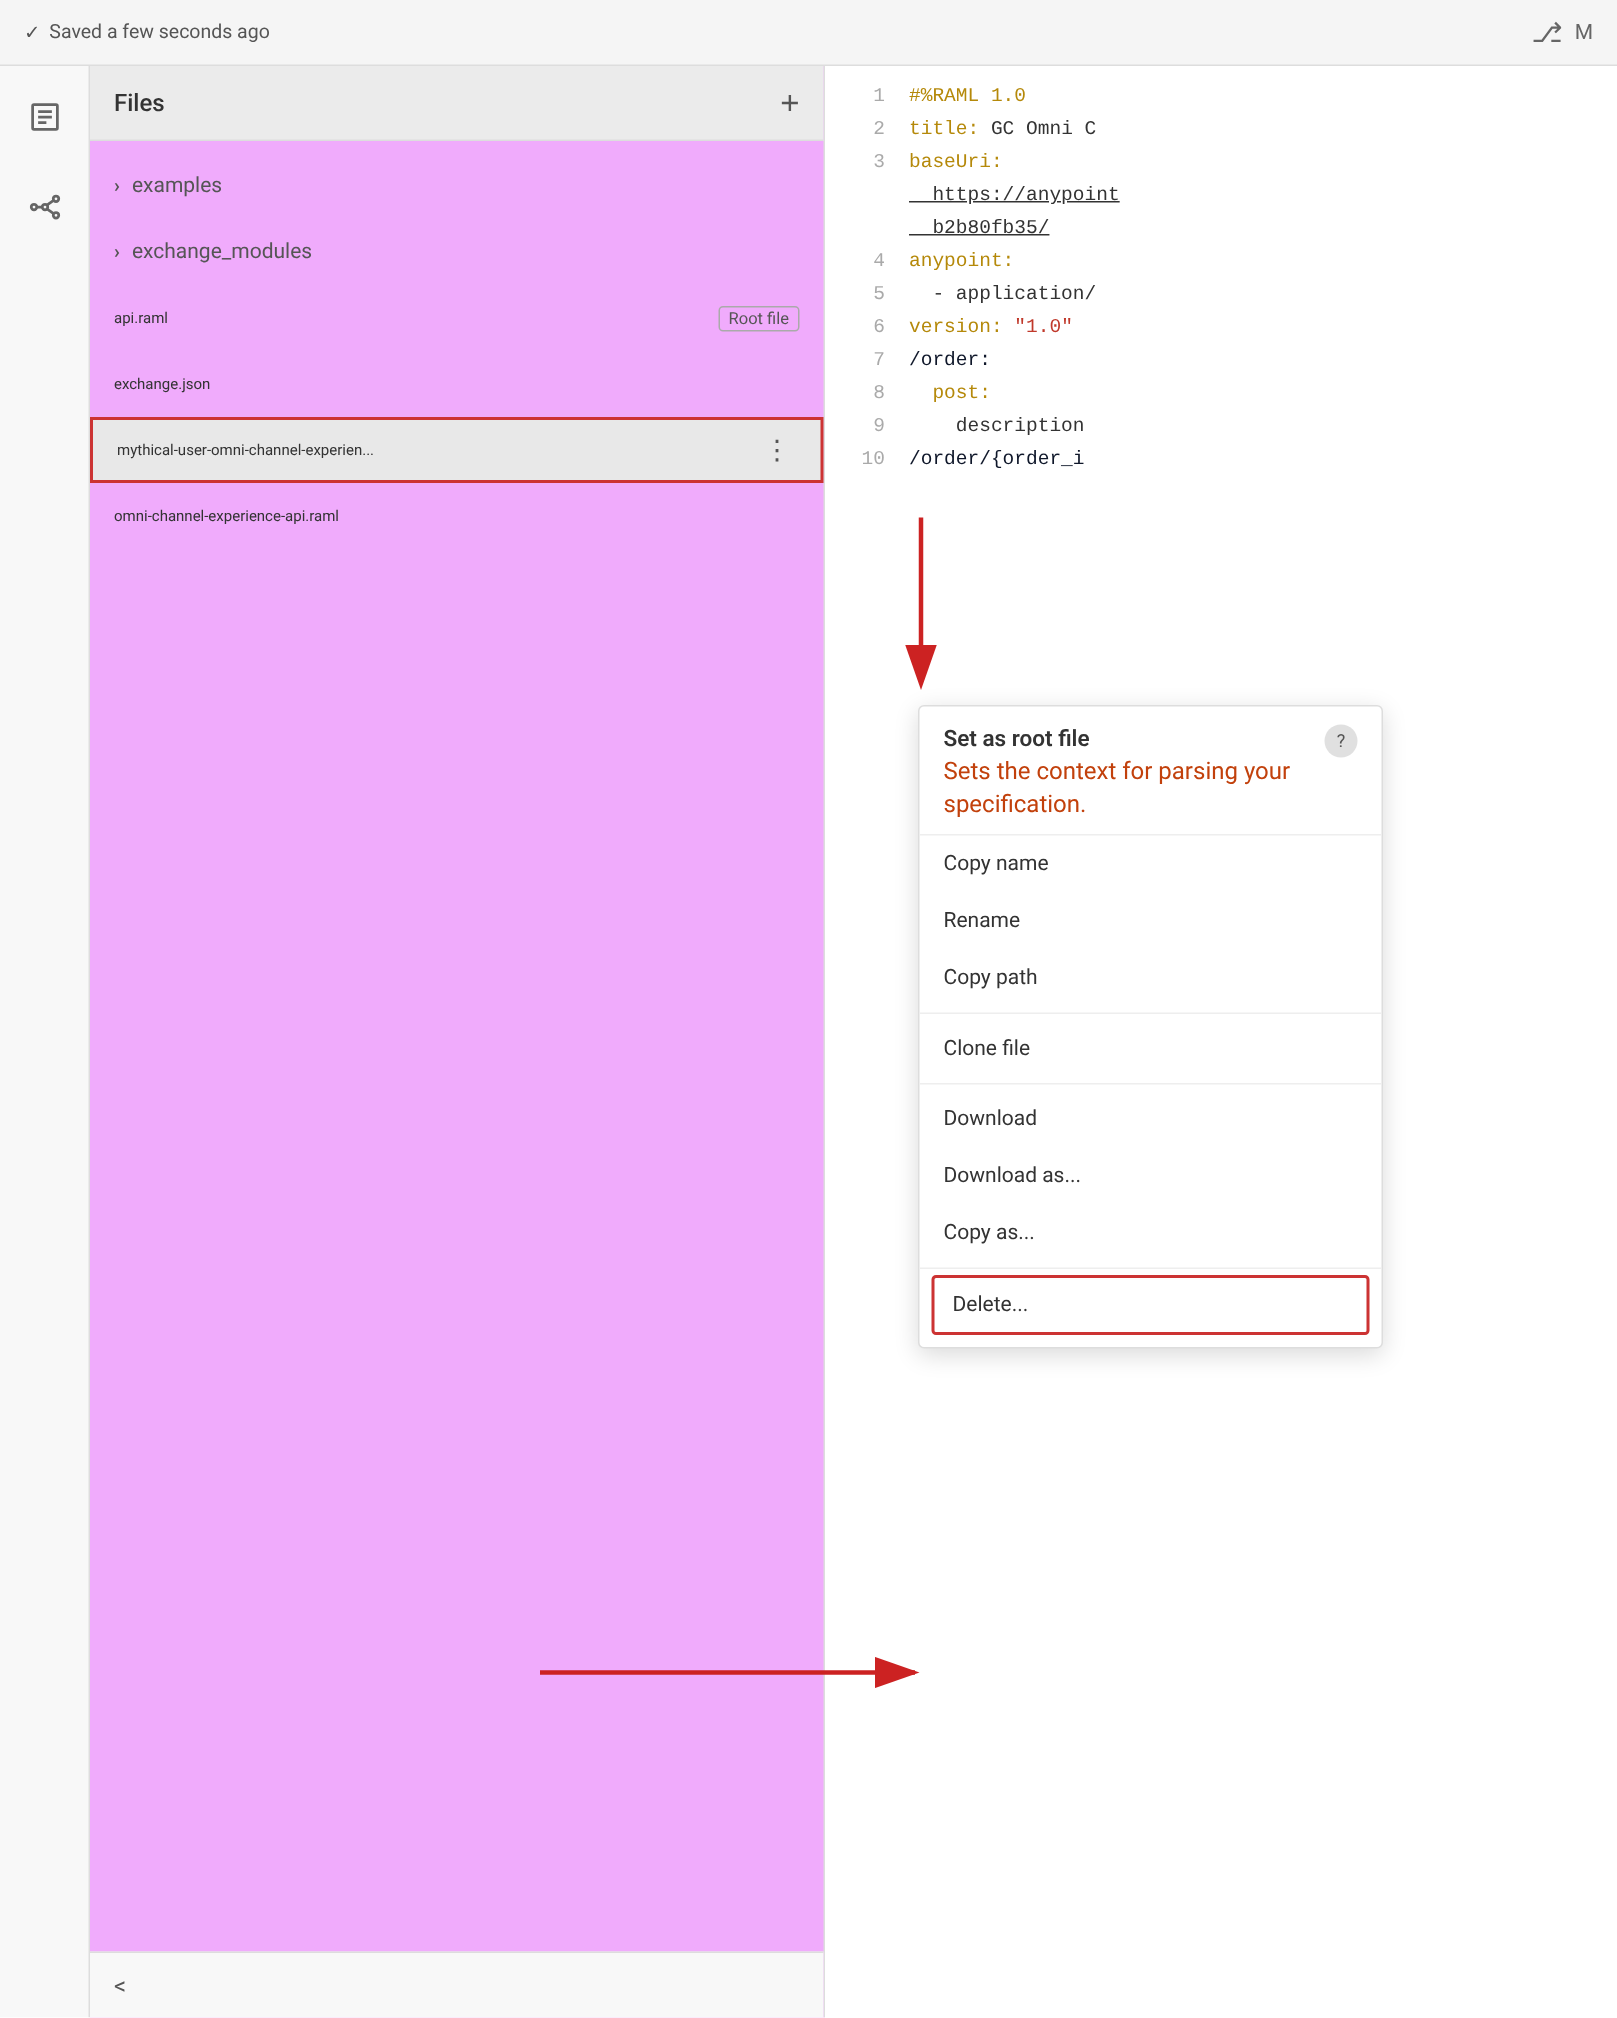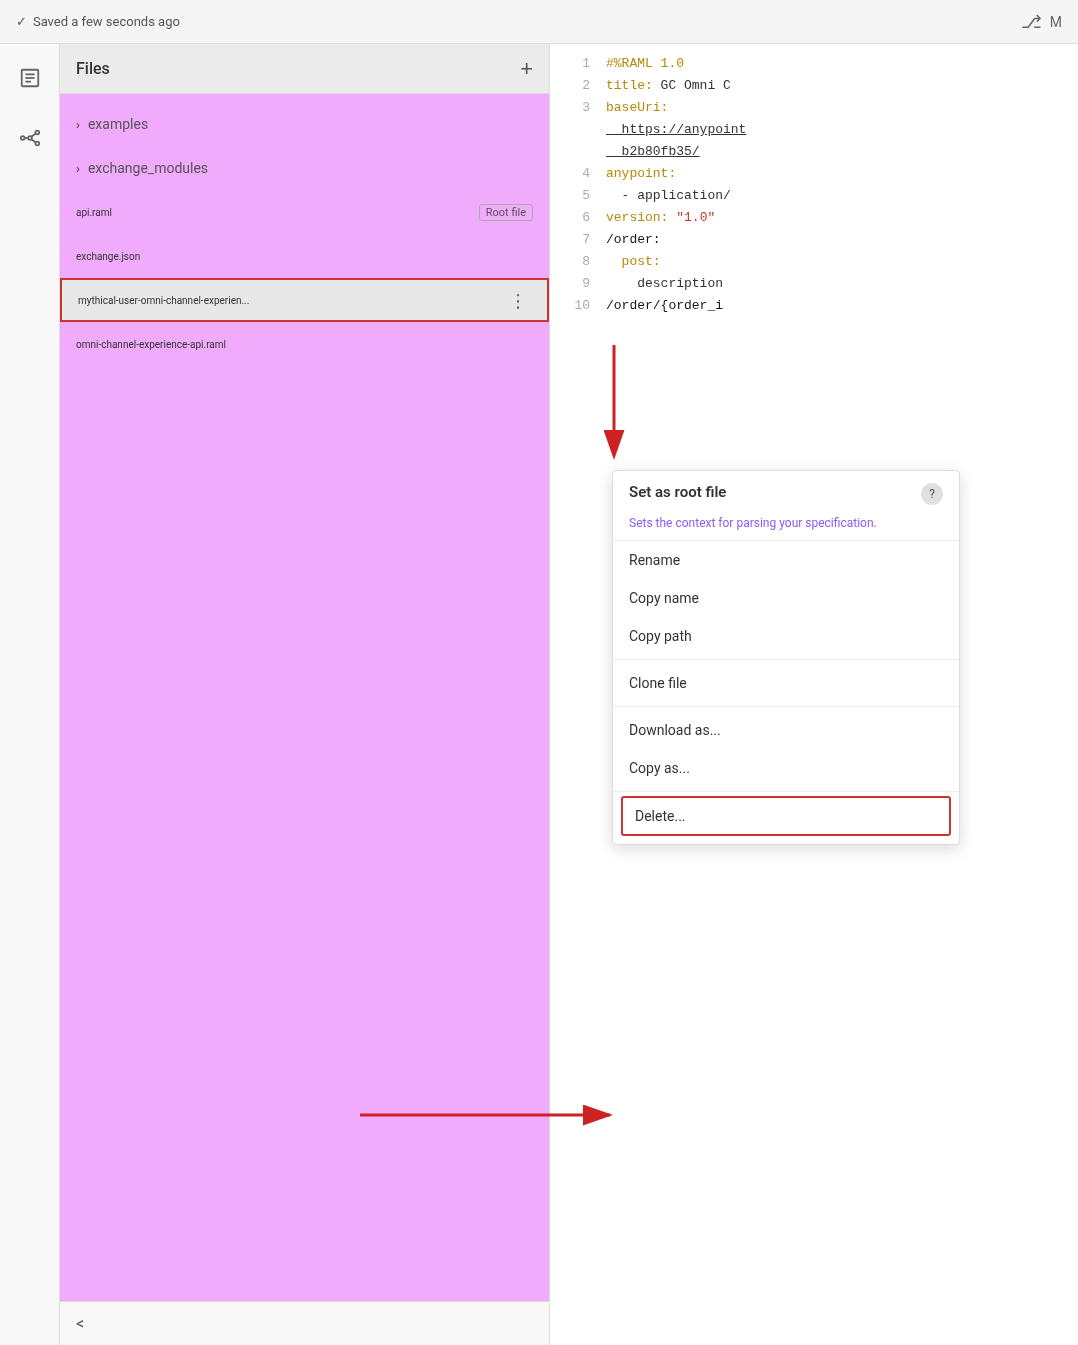--- a/index.html
+++ b/index.html
@@ -184,43 +184,43 @@
     }
     .c-keyword { color: #b5890a; text-align: center; }
     .c-string { color: #c0392b; }
     .c-path { color: #0f172a; }
 
     
     .context-menu {
       position: absolute;
       left: 612px;
       top: 470px;
-      width: 348px;
+      width: 310px;
       background: #fff;
       border: 1px solid #ddd;
       border-radius: 4px;
       box-shadow: 0 4px 16px rgba(0,0,0,0.15);
       z-index: 100;
     }
     .ctx-header {
       padding: 12px 16px 8px;
       display: flex;
       align-items: flex-start;
       justify-content: space-between;
       border-bottom: 1px solid #eee;
     }
     .ctx-header-left .ctx-title {
       font-size: 15px;
       font-weight: 600;
       color: #333;
     }
     .ctx-header-left .ctx-subtitle {
-      font-size: 12px;
-      color: #8b5cf6;
-      margin-top: 14px;
+      font-size: 16px;
+      color: #c2410c;
+      margin-top: 2px;
       line-height: 1.4;
     }
     .ctx-help {
       width: 22px;
       height: 22px;
       border-radius: 50%;
       background: #e0e0e0;
       display: flex;
       align-items: center;
       justify-content: center;
@@ -436,23 +436,24 @@
 
 <div class="context-menu">
   <div class="ctx-header">
     <div class="ctx-header-left">
       <div class="ctx-title">Set as root file</div>
       <div class="ctx-subtitle">Sets the context for parsing your specification.</div>
     </div>
     <div class="ctx-help">?</div>
   </div>
 
+  <div class="ctx-item">Copy name</div>
   <div class="ctx-item">Rename</div>
-  <div class="ctx-item">Copy name</div>
   <div class="ctx-item">Copy path</div>
   <div class="ctx-divider"></div>
   <div class="ctx-item">Clone file</div>
   <div class="ctx-divider"></div>
+  <div class="ctx-item">Download</div>
   <div class="ctx-item">Download as...</div>
   <div class="ctx-item">Copy as...</div>
   <div class="ctx-divider"></div>
   <div class="ctx-item delete-item">Delete...</div>
 </div>
 
 </body></html>

